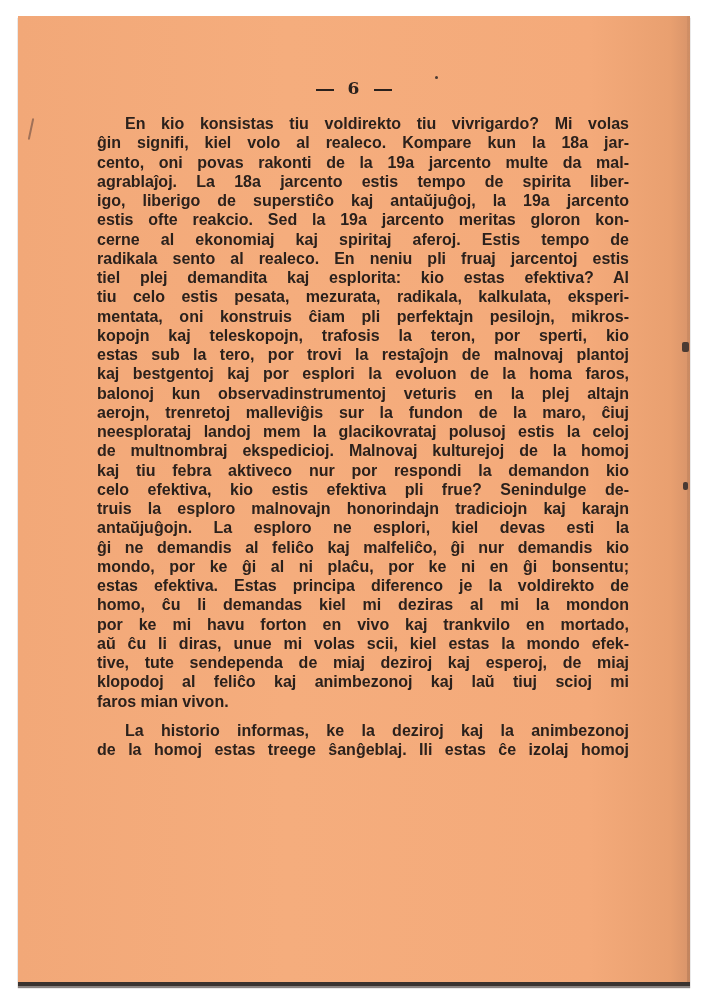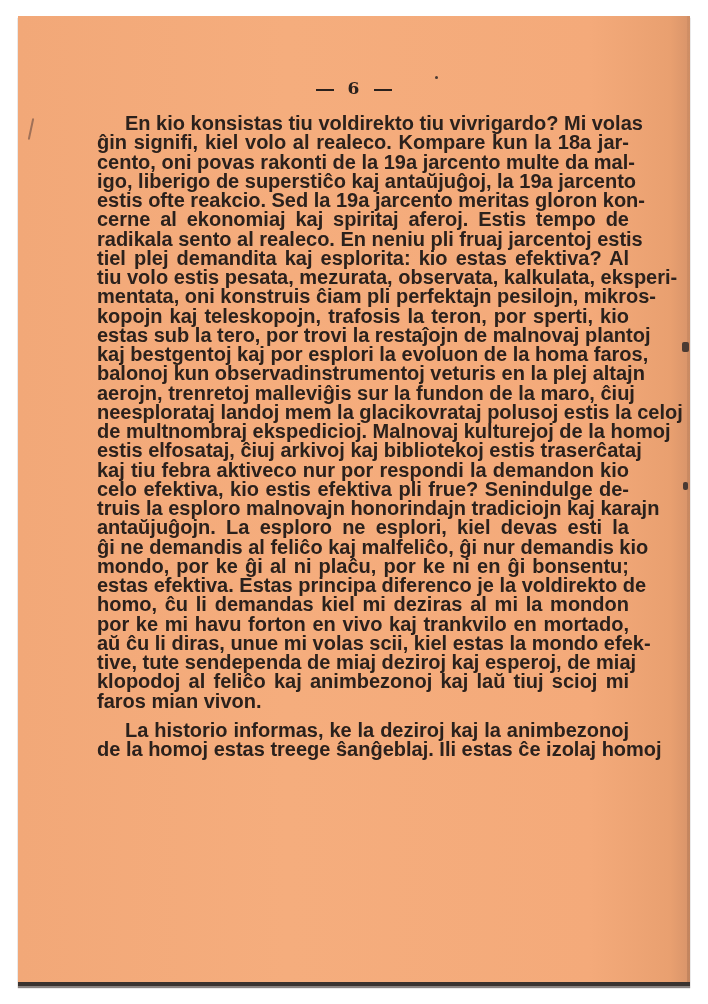--- a/index.html
+++ b/index.html
@@ -57,21 +57,21 @@
       vertical-align: middle;
       margin: 0 14px;
     }
     .text {
       position: absolute;
       left: 79px;
       top: 98px;
       width: 532px;
       font-family: "Liberation Sans", sans-serif;
       font-weight: bold;
-      font-size: 20px;
+      font-size: 16px;
       line-height: 19.25px;
       color: #2b211c;
     }
     .line {
       display: block;
       text-align: justify;
       text-align-last: justify;
       white-space: nowrap;
       height: 19.25px;
     }
@@ -99,35 +99,35 @@
   <div class="page-number">
     <span class="dash"></span><span>6</span><span class="dash"></span>
   </div>
 
   <div class="text">
     <div id="para-container">
         <div>
           <span class="line indent">En kio konsistas tiu voldirekto tiu vivrigardo? Mi volas</span>
           <span class="line">ĝin signifi, kiel volo al realeco. Kompare kun la 18a jar-</span>
           <span class="line">cento, oni povas rakonti de la 19a jarcento multe da mal-</span>
+          <span class="line">agrablaĵoj. La 18a jarcento estis tempo de spirita liber-</span>
           <span class="line">igo, liberigo de superstiĉo kaj antaŭjuĝoj, la 19a jarcento</span>
           <span class="line">estis ofte reakcio. Sed la 19a jarcento meritas gloron kon-</span>
           <span class="line">cerne al ekonomiaj kaj spiritaj aferoj. Estis tempo de</span>
           <span class="line">radikala sento al realeco. En neniu pli fruaj jarcentoj estis</span>
           <span class="line">tiel plej demandita kaj esplorita: kio estas efektiva? Al</span>
-          <span class="line">tiu volo estis pesata, mezurata, observata, kalkulata, eksperi-</span>
+          <span class="line">tiu celo estis pesata, mezurata, radikala, kalkulata, eksperi-</span>
           <span class="line">mentata, oni konstruis ĉiam pli perfektajn pesilojn, mikros-</span>
           <span class="line">kopojn kaj teleskopojn, trafosis la teron, por sperti, kio</span>
           <span class="line">estas sub la tero, por trovi la restaĵojn de malnovaj plantoj</span>
           <span class="line">kaj bestgentoj kaj por esplori la evoluon de la homa faros,</span>
           <span class="line">balonoj kun observadinstrumentoj veturis en la plej altajn</span>
           <span class="line">aerojn, trenretoj malleviĝis sur la fundon de la maro, ĉiuj</span>
           <span class="line">neesplorataj landoj mem la glacikovrataj polusoj estis la celoj</span>
           <span class="line">de multnombraj ekspedicioj. Malnovaj kulturejoj de la homoj</span>
-          <span class="line">estis elfosataj, ĉiuj arkivoj kaj bibliotekoj estis traserĉataj</span>
           <span class="line">kaj tiu febra aktiveco nur por respondi la demandon kio</span>
           <span class="line">celo efektiva, kio estis efektiva pli frue? Senindulge de-</span>
           <span class="line">truis la esploro malnovajn honorindajn tradiciojn kaj karajn</span>
           <span class="line">antaŭjuĝojn. La esploro ne esplori, kiel devas esti la</span>
           <span class="line">ĝi ne demandis al feliĉo kaj malfeliĉo, ĝi nur demandis kio</span>
           <span class="line">mondo, por ke ĝi al ni plaĉu, por ke ni en ĝi bonsentu;</span>
           <span class="line">estas efektiva. Estas principa diferenco je la voldirekto de</span>
           <span class="line">homo, ĉu li demandas kiel mi deziras al mi la mondon</span>
           <span class="line">por ke mi havu forton en vivo kaj trankvilo en mortado,</span>
           <span class="line">aŭ ĉu li diras, unue mi volas scii, kiel estas la mondo efek-</span>

